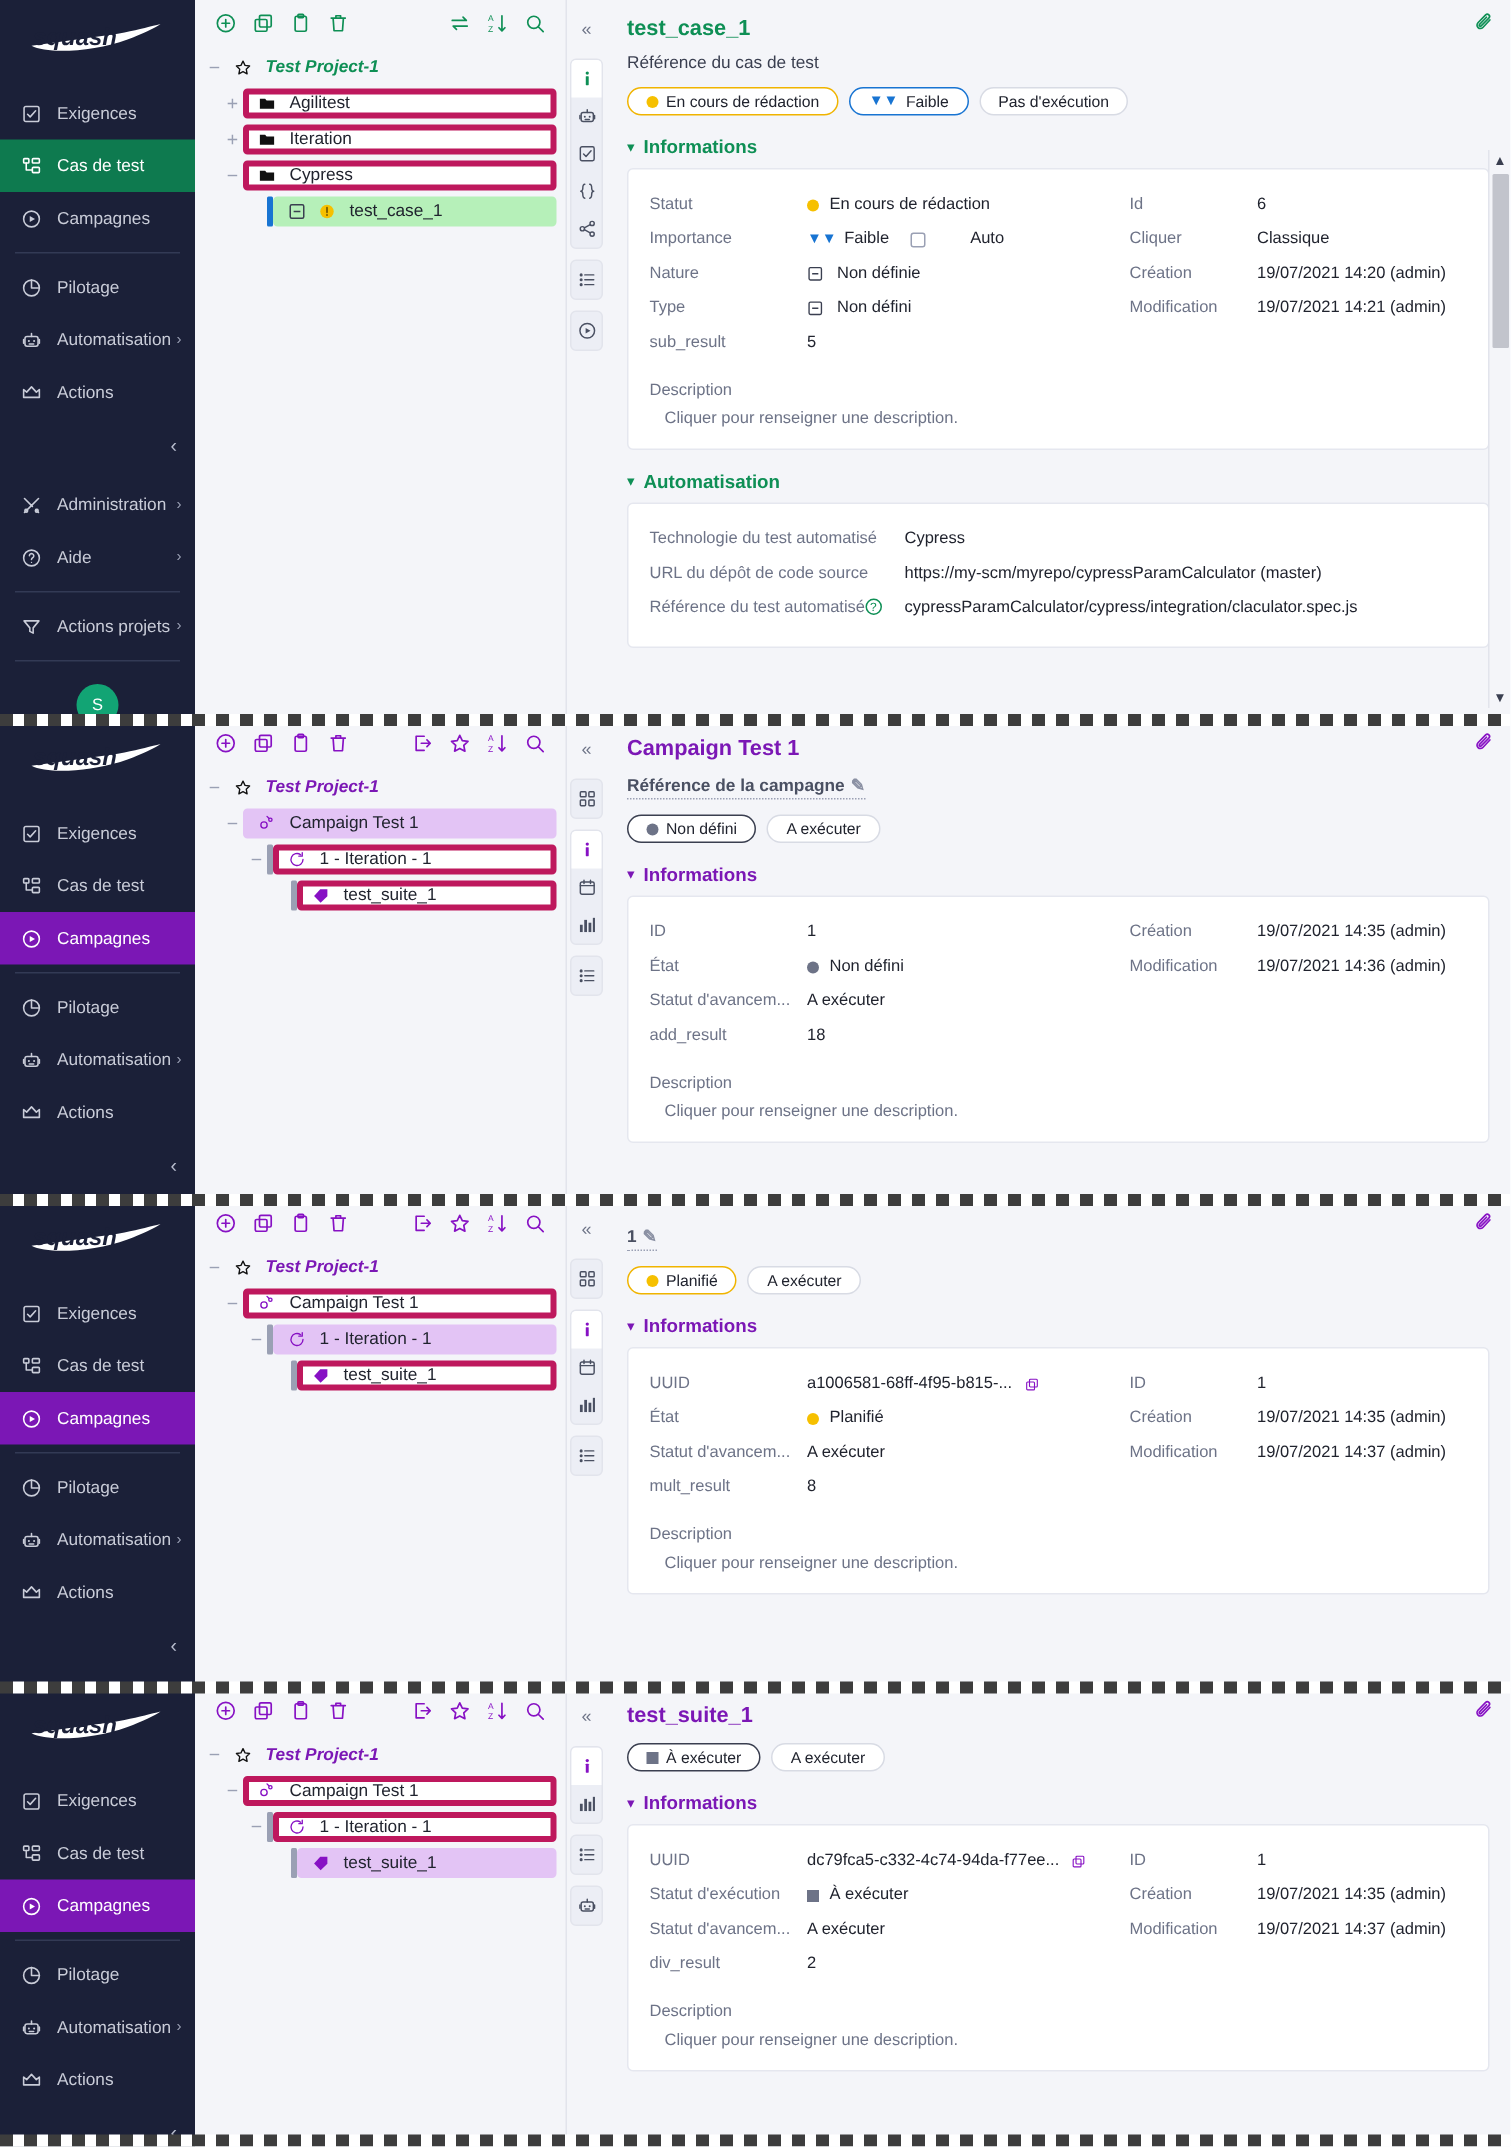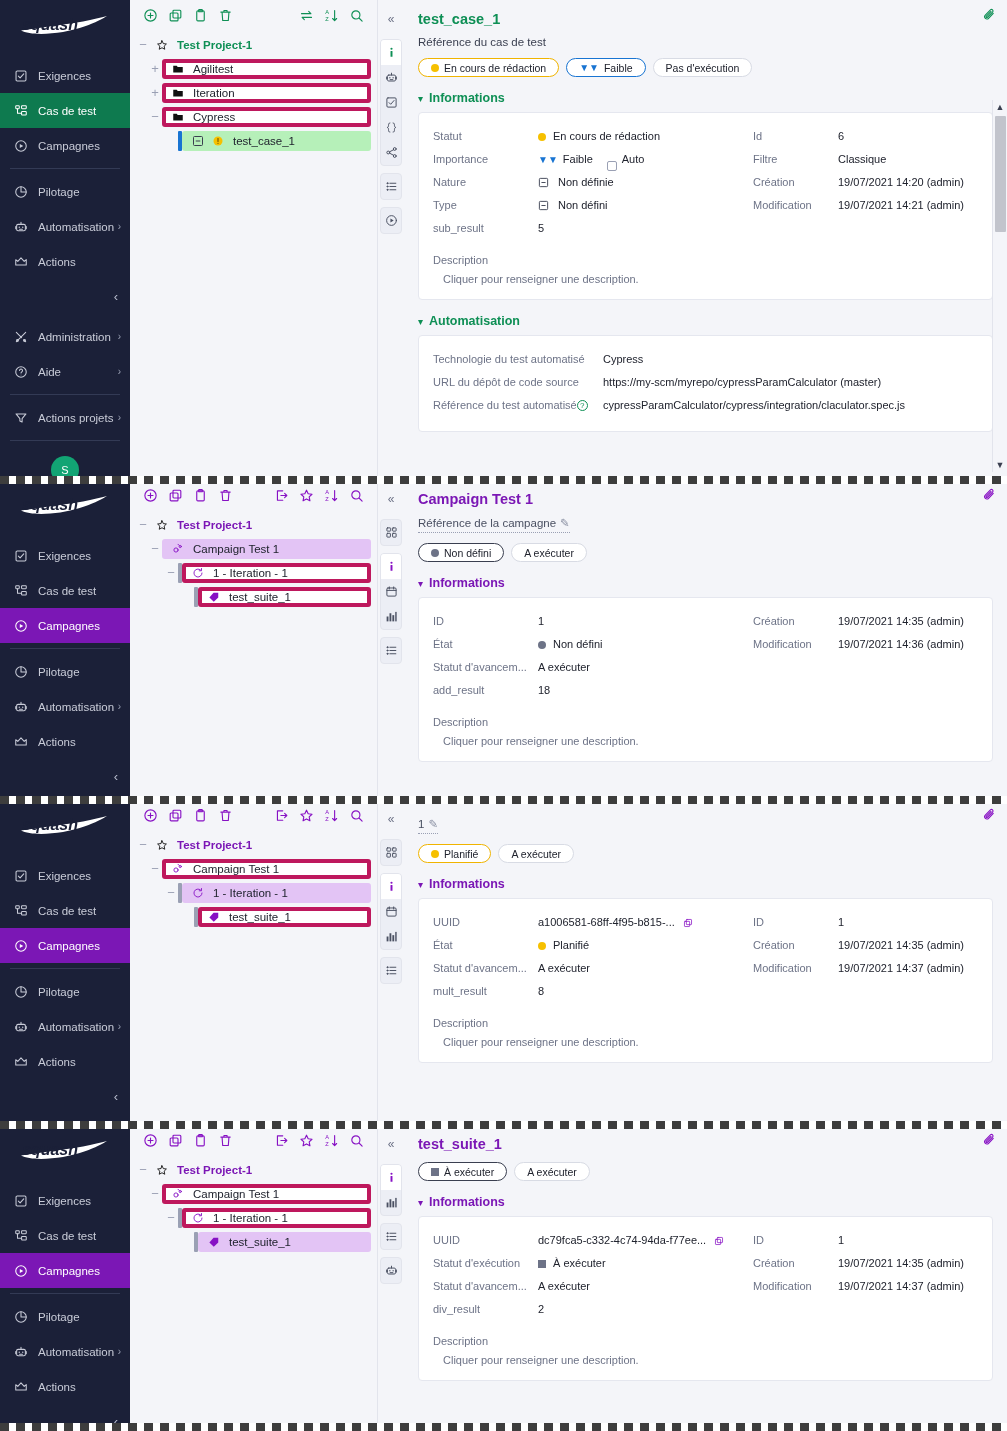--- a/index.html
+++ b/index.html
@@ -56,21 +56,21 @@
   .green-ico { color: #0e8f55; }
   .purple-ico { color: #8711c4; }
 
   .tree { padding: 4px 6px 0 6px; font-size: 11.5px; }
   .tnode { position: relative; display: flex; align-items: center; height: 21px; margin-bottom: 3px; }
   .tnode .toggle { width: 14px; flex: 0 0 14px; display: flex; align-items: center;
                    justify-content: center; color: #9aa0b4; font-size: 13px; }
   .tnode .tbox { flex: 1 1 auto; display: flex; align-items: center; height: 20px;
                  border: 4px solid #be185d; border-radius: 3px; background: #fff;
                  padding-left: 6px; }
-  .tnode .tbox.plain { border: none; background: transparent; }
+  .tnode .tbox.plain { border: none; background: transparent; font-style: italic; }
   .tnode .tbox.selgreen { background: #b6f0b9; border-color: #b6f0b9; }
   .tnode .tbox.selpurple { background: #e3c4f5; border-color: #e3c4f5; }
   .tnode .nico { width: 16px; flex: 0 0 16px; display: flex; align-items: center; }
   .tnode .nico svg { width: 12px; height: 12px; }
   .tnode .nlbl { margin-left: 5px; color: #20232e; white-space: nowrap; }
   .tnode .nlbl.greenbold { color: #0e8f55; font-weight: bold; }
   .tnode .nlbl.purplebold { color: #7b17b5; font-weight: bold; }
   .indent1 { margin-left: 12px; }
   .indent2 { margin-left: 28px; }
   .indent3 { margin-left: 44px; }
@@ -94,21 +94,21 @@
   
   .main { flex: 1 1 auto; position: relative; background: #f4f5f9; padding: 8px 14px 0 14px;
           overflow: hidden; }
   .clip-btn { position: absolute; top: 6px; right: 10px; }
   .clip-btn svg { width: 15px; height: 19px; }
   .title { font-size: 14.5px; font-weight: bold; margin-top: 3px; }
   .title.green { color: #0e8f55; }
   .title.purple { color: #7b17b5; }
   .subref { font-size: 11.5px; color: #3a3f50; margin-top: 9px; }
   .subref.dotted { border-bottom: 1px dotted #9aa0b4; display: inline-block;
-                   padding-bottom: 2px; color: #4a5062; font-weight: normal; }
+                   padding-bottom: 2px; color: #4a5062; font-weight: bold; }
   .subref .pencil { margin-left: 4px; color: #8a90a3; }
   .chips { display: flex; gap: 7px; margin-top: 10px; }
   .chip { height: 19px; border-radius: 10px; border: 1px solid #d8dbe4; background: #fff;
           display: flex; align-items: center; padding: 0 12px; font-size: 10.5px;
           color: #20232e; white-space: nowrap; }
   .chip.amber { border-color: #f0b400; }
   .chip.blue { border-color: #1874d2; }
   .chip.dark { border-color: #3a3f50; }
   .dot { width: 8px; height: 8px; border-radius: 50%; margin-right: 5px; flex: 0 0 8px; }
   .dot.yellow { background: #f6c000; }
@@ -124,21 +124,21 @@
 
   .card { background: #fff; border: 1px solid #e5e7ef; border-radius: 4px;
           margin-top: 7px; padding: 12px 14px 14px 14px; }
   .grid2 { display: grid; grid-template-columns: 105px 215px 85px auto; row-gap: 0; }
   .grid2 .k { font-size: 11px; color: #6d7387; line-height: 23px; }
   .grid2 .v { font-size: 11px; color: #20232e; line-height: 23px; display: flex;
               align-items: center; }
   .grid2 .v .dot, .grid2 .v .sq { margin-right: 7px; }
   .glyph { display: inline-flex; width: 13px; margin-right: 7px; color: #3a3f50; }
   .glyph svg { width: 11px; height: 11px; }
-  .auto-box { display: inline-flex; align-items: flex-end; margin-left: 14px; font-size: 11px; }
+  .auto-box { display: inline-flex; align-items: center; margin-left: 14px; font-size: 11px; gap: 25px; }
   .cbox { width: 10px; height: 10px; border: 1px solid #9aa0b4; border-radius: 2px;
           margin-right: 5px; background: #fff; }
   .copy-ico { margin-left: 8px; color: #8711c4; display: inline-flex; }
   .copy-ico svg { width: 10px; height: 10px; }
   .desc-k { font-size: 11px; color: #6d7387; margin-top: 14px; }
   .desc-v { font-size: 11px; color: #6d7387; margin-top: 7px; padding-left: 10px; }
 
   .grid-auto { display: grid; grid-template-columns: 170px auto; }
   .grid-auto .k { font-size: 11px; color: #6d7387; line-height: 23px; }
   .grid-auto .v { font-size: 11px; color: #20232e; line-height: 23px; }
@@ -472,21 +472,21 @@
                 <div class="v">6</div>
                 <div class="k">Importance</div>
                 <div class="v">
                   <span class="chev-blue">▼▼</span>
                   <span>Faible</span>
                   <span class="auto-box">
                     <span class="cbox"></span>
                     <span>Auto</span>
                   </span>
                 </div>
-                <div class="k">Filtre</div>
+                <div class="k">Cliquer</div>
                 <div class="v">Classique</div>
                 <div class="k">Nature</div>
                 <div class="v">
                   <span class="glyph">
                     <svg viewBox="0 0 24 24" fill="none" stroke="currentColor" stroke-width="2">
                       <rect x="3" y="3" width="18" height="18" rx="2"></rect>
                       <path d="M7.5 12h9"></path>
                     </svg>
                   </span>
                   <span>Non définie</span>

